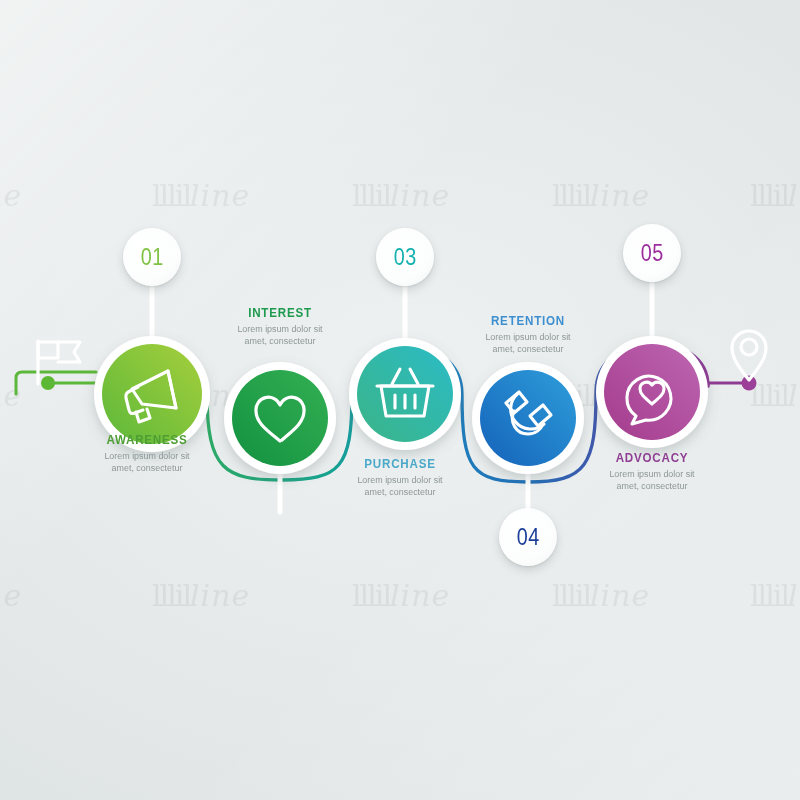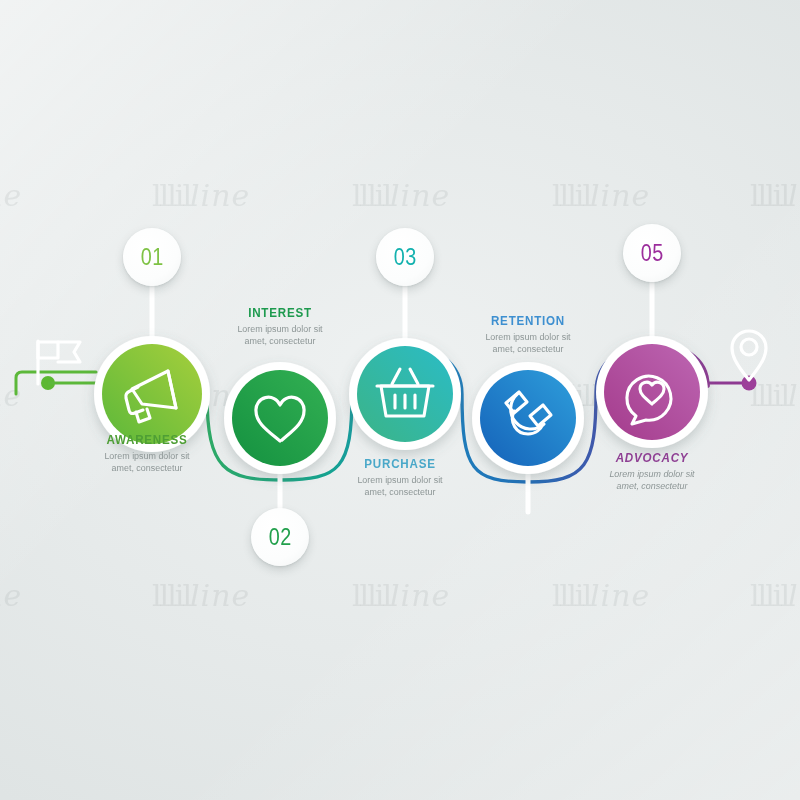--- a/index.html
+++ b/index.html
@@ -236,22 +236,22 @@
 
   <div class="num" style="left:123px;top:228px;">
     <span style="color:#7ec244;">01</span>
   </div>
   <div class="num" style="left:376px;top:228px;">
     <span style="color:#12b1ae;">03</span>
   </div>
   <div class="num" style="left:623px;top:224px;">
     <span style="color:#9c2d9c;">05</span>
   </div>
-  <div class="num" style="left:251px;top:508px;">
-    <span style="color:#22a04c;">02</span>
+  <div class="num" style="left:499px;top:508px;">
+    <span style="color:#1b3f99;">04</span>
   </div>
 
   <div class="lbl" style="left:52px;top:432px;">
     <div class="t" style="color:#4e9e35;">AWARENESS</div>
     <div class="d">
       <div>Lorem ipsum dolor sit</div>
       <div>amet, consectetur</div>
     </div>
   </div>
 
@@ -272,21 +272,21 @@
   </div>
 
   <div class="lbl" style="left:433px;top:313px;">
     <div class="t" style="color:#3d8fd0;">RETENTION</div>
     <div class="d">
       <div>Lorem ipsum dolor sit</div>
       <div>amet, consectetur</div>
     </div>
   </div>
 
-  <div class="lbl" style="left:557px;top:450px;font-style:italic;">
+  <div class="lbl" style="left:557px;top:450px;">
     <div class="t" style="color:#8e3f93;">ADVOCACY</div>
     <div class="d">
       <div>Lorem ipsum dolor sit</div>
       <div>amet, consectetur</div>
     </div>
   </div>
 
 </div>
 
 </body></html>

